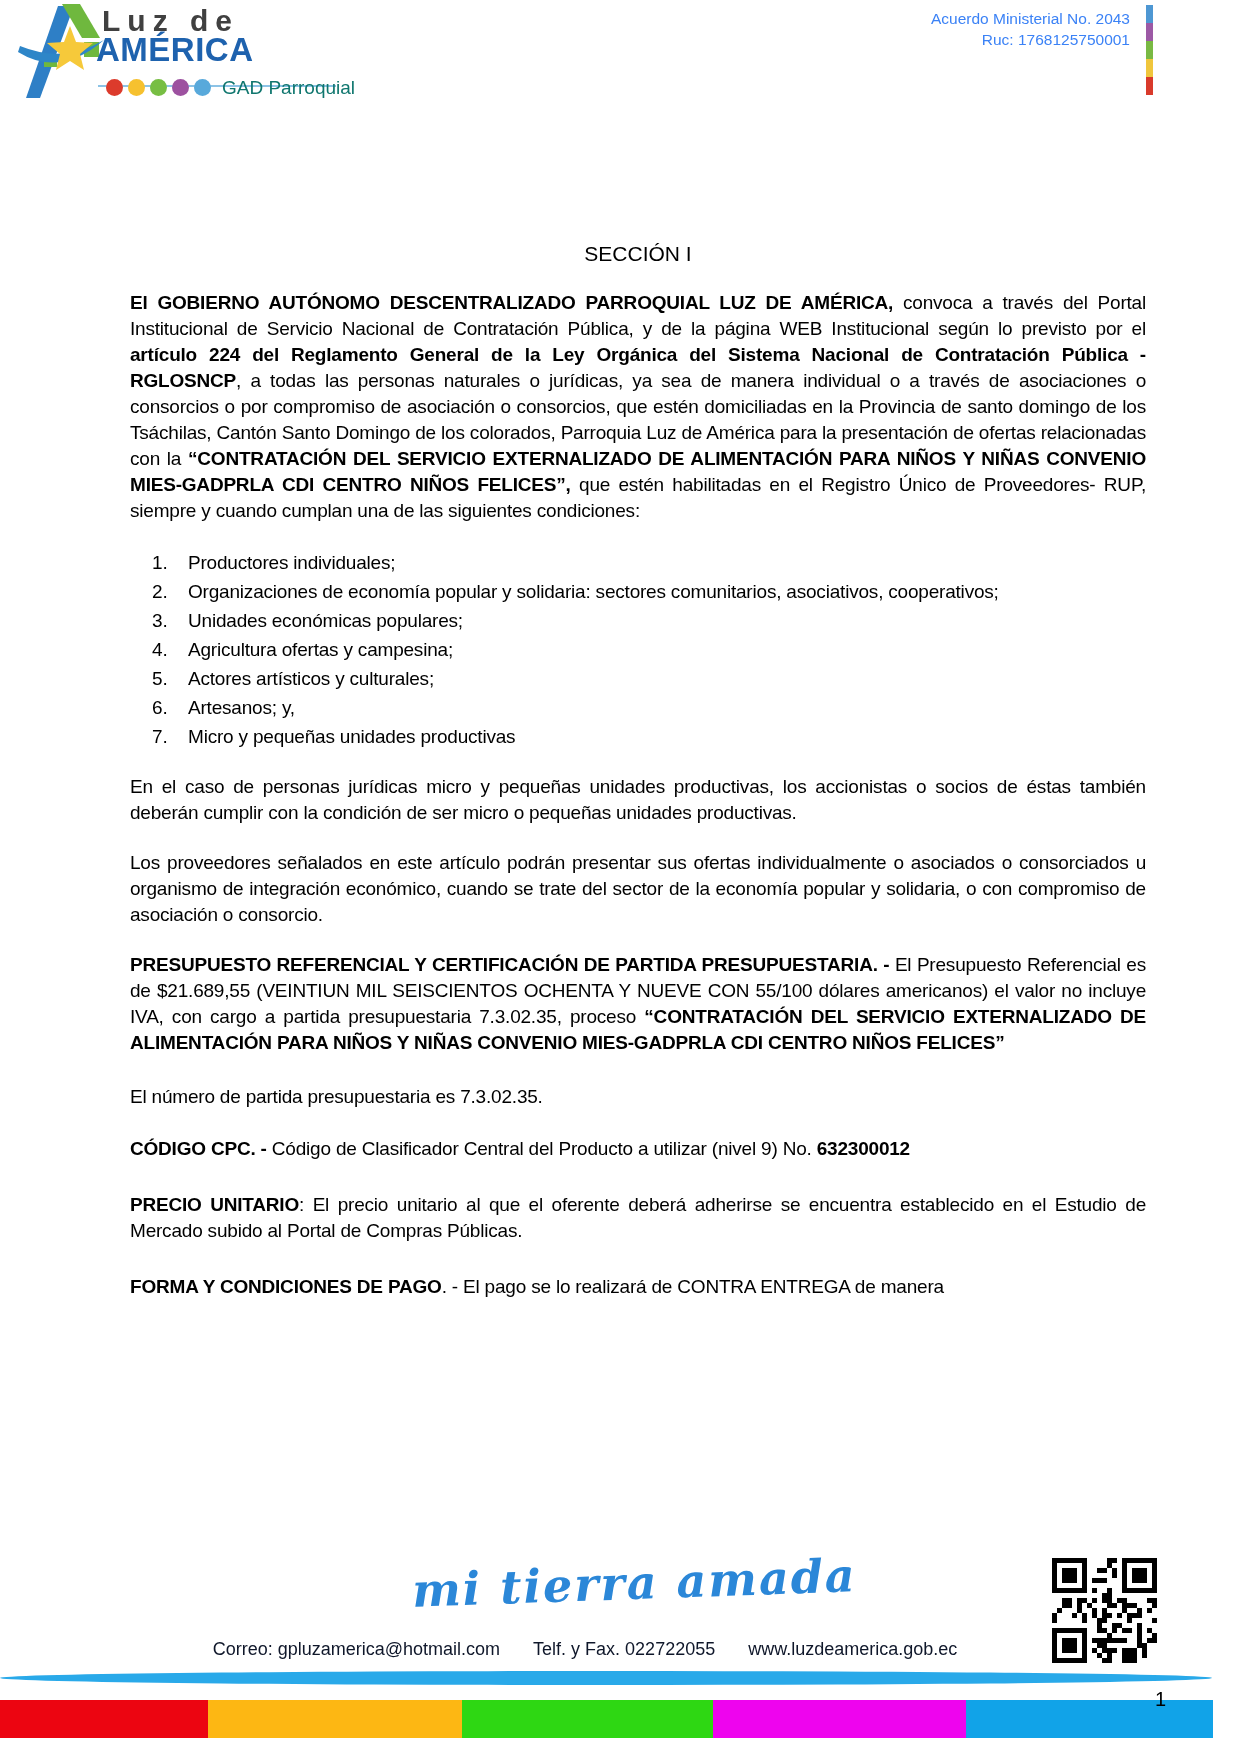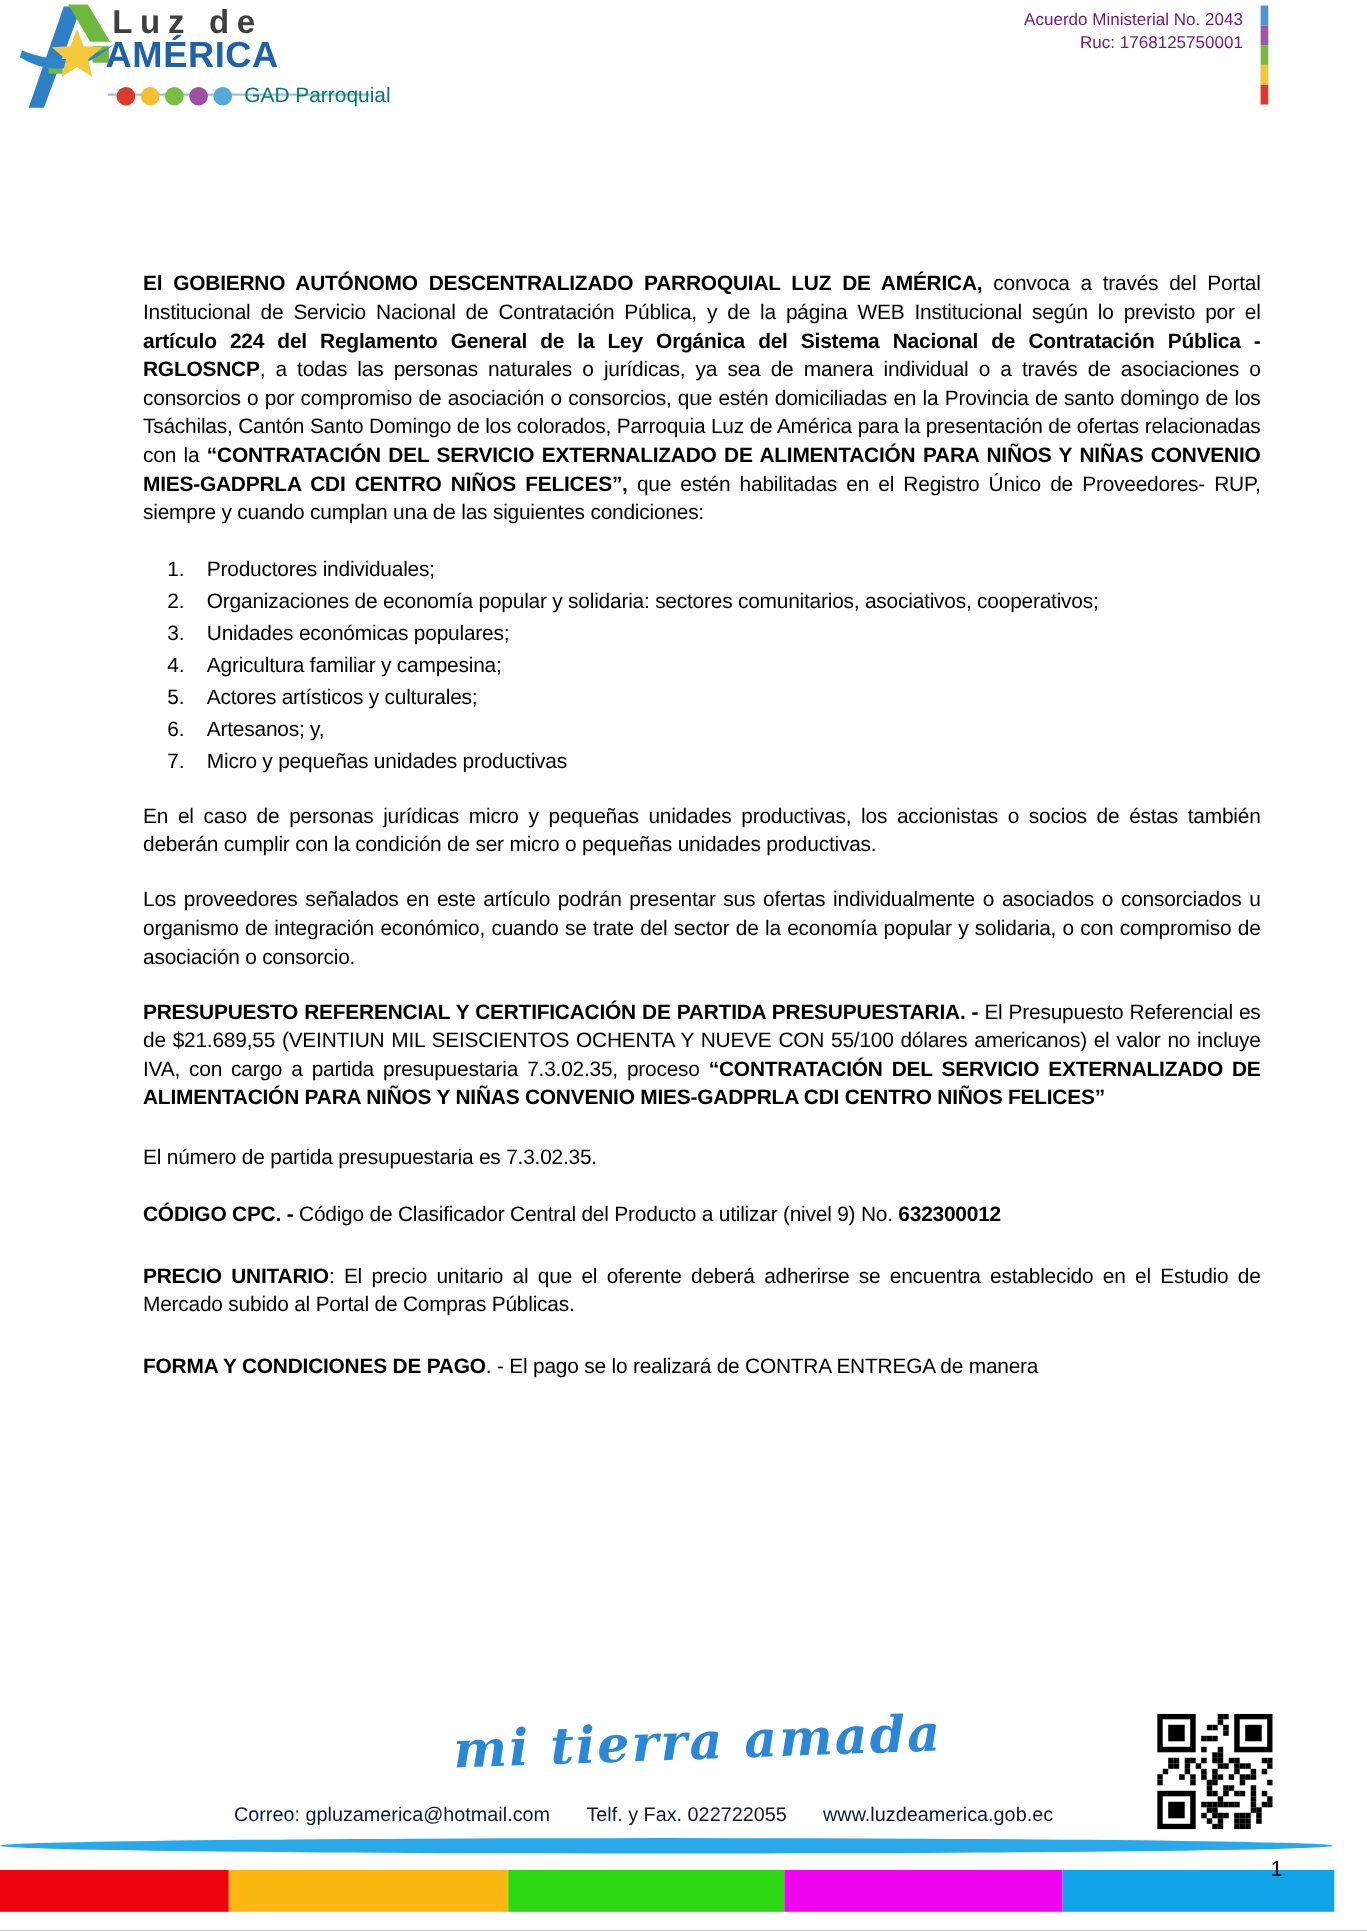--- a/index.html
+++ b/index.html
@@ -11,21 +11,21 @@
   .logo-mark{position:absolute;left:4px;top:2px;}
   .logo-luzde{position:absolute;left:92px;top:4px;font-size:30px;font-weight:bold;
               color:#404040;letter-spacing:7px;white-space:nowrap;}
   .logo-america{position:absolute;left:86px;top:31px;font-size:33px;font-weight:bold;
                 color:#1E62AE;letter-spacing:0.5px;white-space:nowrap;}
   .logo-underline{position:absolute;left:88px;top:85px;width:238px;height:2px;background:#8CC3E6;}
   .logo-dots{position:absolute;left:96px;top:79px;display:flex;gap:5px;}
   .logo-dot{width:17px;height:17px;border-radius:50%;}
   .logo-tagline{position:absolute;left:212px;top:77px;font-size:19px;color:#0f766e;white-space:nowrap;}
 
-  .acuerdo-block{position:absolute;right:113px;top:8px;text-align:right;color:#701a75;
+  .acuerdo-block{position:absolute;right:113px;top:8px;text-align:right;color:#3b82f6;
                  font-size:15.5px;line-height:21px;}
   .corner-strip{position:absolute;right:90px;top:5px;width:7px;}
   .corner-strip div{width:7px;height:18px;}
 
   
   .content{position:absolute;left:130px;top:222px;width:1016px;}
   .title{margin:0;font-size:28px;line-height:40px;font-weight:bold;text-align:center;letter-spacing:1px;}
   .doccode{margin:24px 0 0;text-align:center;font-weight:bold;font-size:23px;}
   .section-label{margin:20px 0 0;text-align:center;font-size:21px;}
   .heading{margin:20px 0 0;text-align:center;font-weight:bold;font-size:22px;letter-spacing:0.5px;}
@@ -90,39 +90,40 @@
 
   <div class="corner-strip">
     <div style="background-color: rgb(78, 151, 211);"></div>
     <div style="background-color: rgb(156, 89, 165);"></div>
     <div style="background-color: rgb(121, 185, 67);"></div>
     <div style="background-color: rgb(240, 198, 60);"></div>
     <div style="background-color: rgb(217, 58, 43);"></div>
   </div>
 
   <div class="content">
+    <div class="section-label">SECCIÓN I</div>
 
     <p class="body"><b>El GOBIERNO AUTÓNOMO DESCENTRALIZADO PARROQUIAL LUZ DE AMÉRICA,</b><span> convoca a través del Portal Institucional de Servicio Nacional de Contratación Pública, y de la página WEB Institucional según lo previsto por el </span><b>artículo 224 del Reglamento General de la Ley Orgánica del Sistema Nacional de Contratación Pública - RGLOSNCP</b><span>, a todas las personas naturales o jurídicas, ya sea de manera individual o a través de asociaciones o consorcios o por compromiso de asociación o consorcios, que estén domiciliadas en la Provincia de santo domingo de los Tsáchilas, Cantón Santo Domingo de los colorados, Parroquia Luz de América para la presentación de ofertas relacionadas con la </span><b>“CONTRATACIÓN DEL SERVICIO EXTERNALIZADO DE ALIMENTACIÓN PARA NIÑOS Y NIÑAS CONVENIO MIES-GADPRLA CDI CENTRO NIÑOS FELICES”,</b><span> que estén habilitadas en el Registro Único de Proveedores- RUP, siempre y cuando cumplan una de las siguientes condiciones:</span></p>
 
     <div class="clist">
       <div class="row">
           <span class="num">1.</span>
           <span class="itm">Productores individuales;</span>
         </div>
       <div class="row">
           <span class="num">2.</span>
           <span class="itm">Organizaciones de economía popular y solidaria: sectores comunitarios, asociativos, cooperativos;</span>
         </div>
       <div class="row">
           <span class="num">3.</span>
           <span class="itm">Unidades económicas populares;</span>
         </div>
       <div class="row">
           <span class="num">4.</span>
-          <span class="itm">Agricultura familiar y campesina;</span>
+          <span class="itm">Agricultura ofertas y campesina;</span>
         </div>
       <div class="row">
           <span class="num">5.</span>
           <span class="itm">Actores artísticos y culturales;</span>
         </div>
       <div class="row">
           <span class="num">6.</span>
           <span class="itm">Artesanos; y,</span>
         </div>
       <div class="row">

